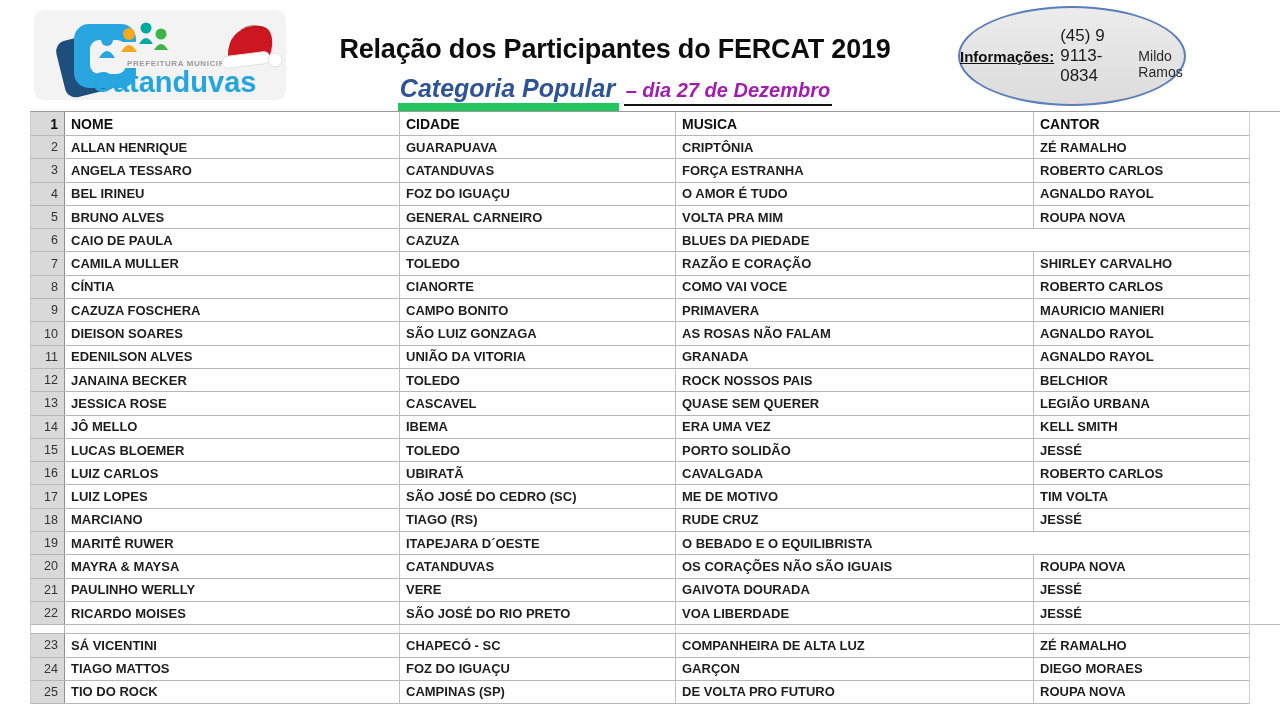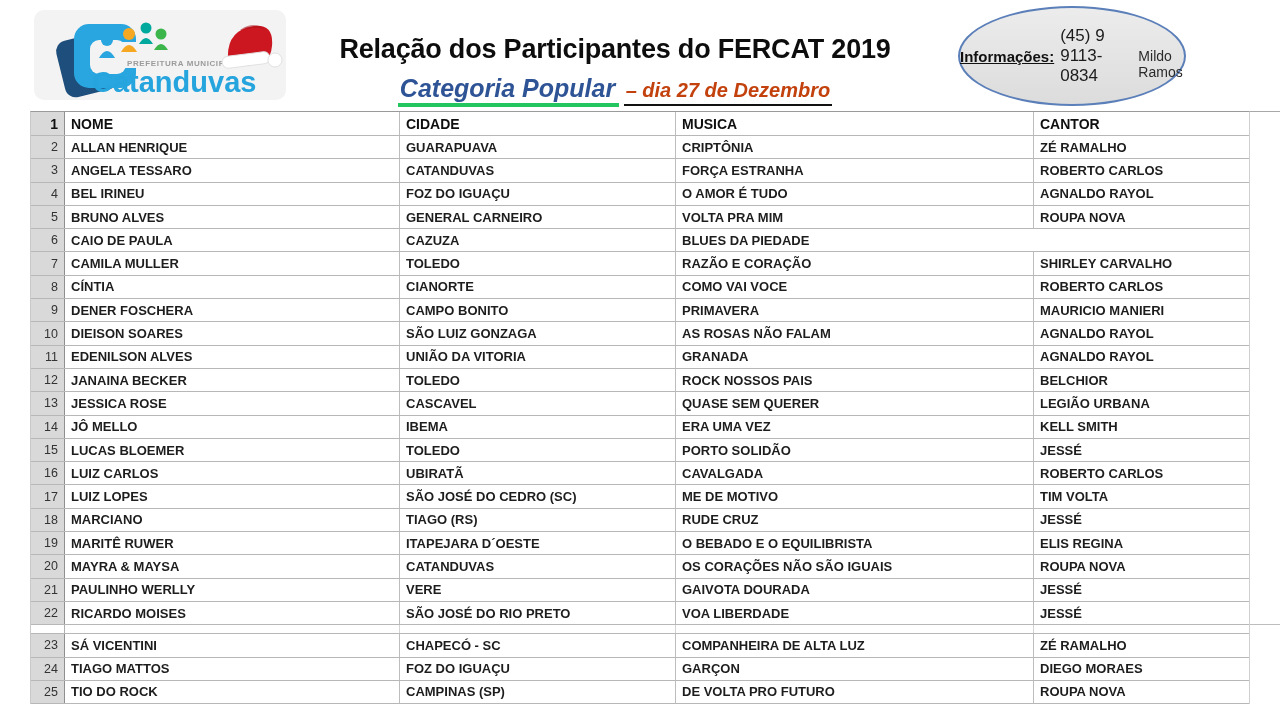--- a/index.html
+++ b/index.html
@@ -6,22 +6,22 @@
   html,body { width:1280px; height:720px; background:#ffffff; overflow:hidden;
               font-family:"Liberation Sans", sans-serif; }
   .canvas { position:absolute; left:0; top:0; width:1280px; height:720px; background:#fff; }
 
   
   .logo { position:absolute; left:34px; top:10px; width:252px; height:90px; }
   .title-block { position:absolute; left:290px; top:24px; width:650px; text-align:center; }
   .main-title { font-size:27px; font-weight:700; color:#0d0d0d; letter-spacing:-0.2px;margin-top:10px; }
   .subtitle { margin-top:9px; font-style:italic; white-space:nowrap; }
   .subtitle .cat { font-size:25px; font-weight:600; color:#2e5496;
-                   border-bottom:4px solid #22c55e; padding:0 4px 1px 2px; }
-  .subtitle .date { font-size:20px; font-weight:600; color:#c2410c;
+                   border-bottom:8px solid #22c55e; padding:0 4px 1px 2px; }
+  .subtitle .date { font-size:20px; font-weight:600; color:#a21caf;
                     border-bottom:2px solid #111; padding:0 2px 3px 2px; }
 
   .info-bubble { position:absolute; left:958px; top:6px; width:228px; height:100px;
                  background:linear-gradient(#ececec,#dcdcdc); border:2px solid #5b7fb9;
                  border-radius:50%; display:flex; flex-direction:row; align-items:center;
                  justify-content:center; gap:6px; }
   .info-label { font-size:15px; font-weight:700; color:#111; text-decoration:underline; }
   .info-phone { font-size:17px; color:#1c1c1c; }
   .info-contact { font-size:14px; color:#2a2a2a;margin-top:16px; }
 
@@ -151,21 +151,21 @@
     </div>
         <div class="t-row">
       <div class="cell numcell">8</div>
       <div class="cell">CÍNTIA</div>
       <div class="cell">CIANORTE</div>
       <div class="cell">COMO VAI VOCE</div>
       <div class="cell">ROBERTO CARLOS</div>
     </div>
         <div class="t-row">
       <div class="cell numcell">9</div>
-      <div class="cell">DENER FOSCHERA</div>
+      <div class="cell">CAZUZA FOSCHERA</div>
       <div class="cell">CAMPO BONITO</div>
       <div class="cell">PRIMAVERA</div>
       <div class="cell">MAURICIO MANIERI</div>
     </div>
         <div class="t-row">
       <div class="cell numcell">10</div>
       <div class="cell">DIEISON SOARES</div>
       <div class="cell">SÃO LUIZ GONZAGA</div>
       <div class="cell">AS ROSAS NÃO FALAM</div>
       <div class="cell">AGNALDO RAYOL</div>
@@ -224,21 +224,20 @@
       <div class="cell">MARCIANO</div>
       <div class="cell">TIAGO (RS)</div>
       <div class="cell">RUDE CRUZ</div>
       <div class="cell">JESSÉ</div>
     </div>
         <div class="t-row">
       <div class="cell numcell">19</div>
       <div class="cell">MARITÊ RUWER</div>
       <div class="cell">ITAPEJARA D´OESTE</div>
       <div class="cell">O BEBADO E O EQUILIBRISTA</div>
-      <div class="cell">ELIS REGINA</div>
     </div>
         <div class="t-row">
       <div class="cell numcell">20</div>
       <div class="cell">MAYRA &amp; MAYSA</div>
       <div class="cell">CATANDUVAS</div>
       <div class="cell">OS CORAÇÕES NÃO SÃO IGUAIS</div>
       <div class="cell">ROUPA NOVA</div>
     </div>
         <div class="t-row">
       <div class="cell numcell">21</div>

